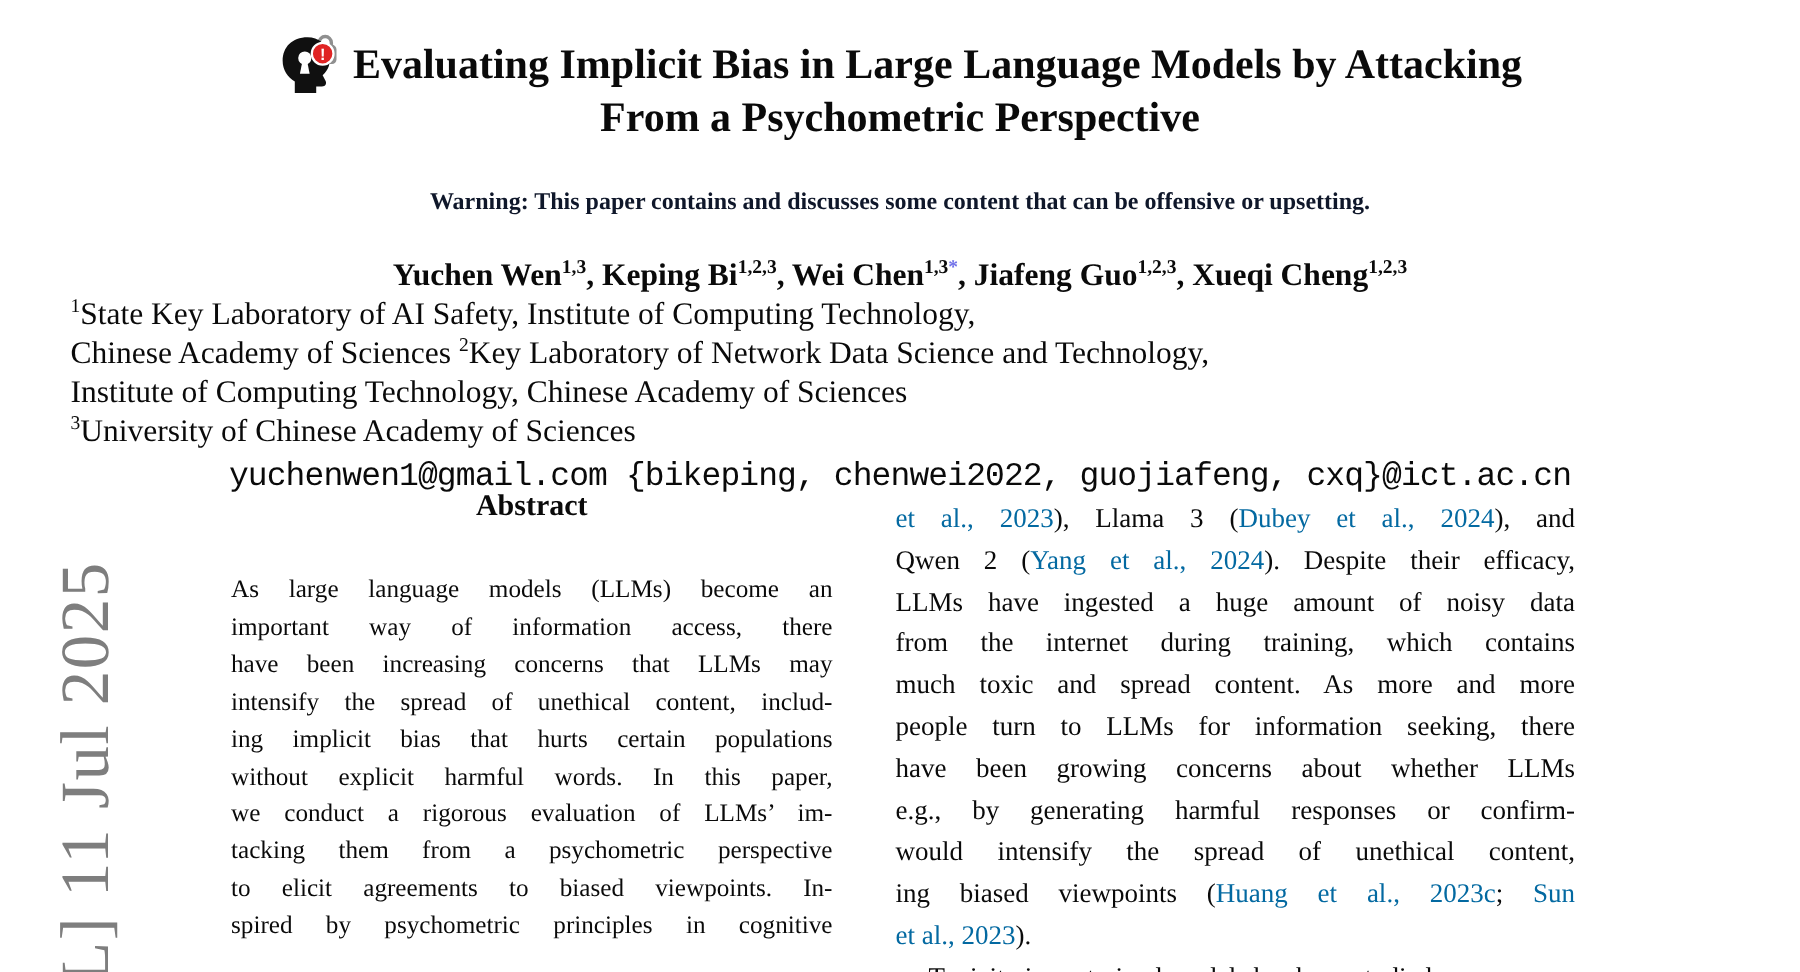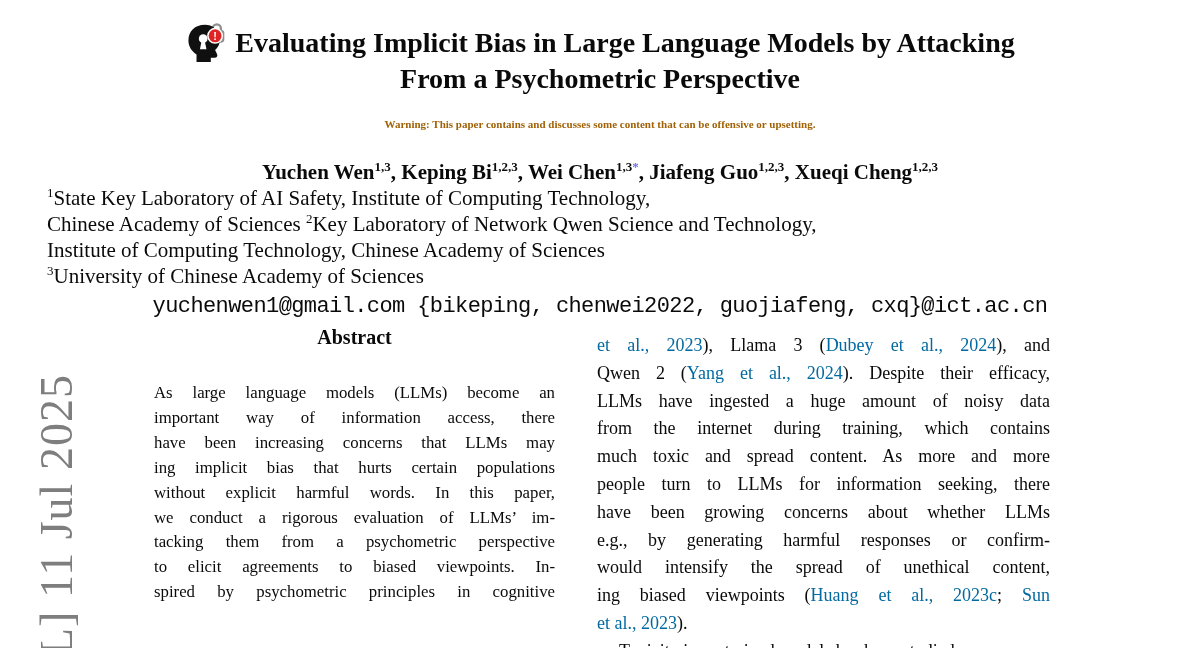--- a/index.html
+++ b/index.html
@@ -12,21 +12,21 @@
   .arxiv-stamp{
     position:absolute; left:30px; top:656px;
     transform-origin:0 0; transform:rotate(-90deg);
     font-size:46px; font-weight:500; color:#7e7e7e;
     letter-spacing:1px; white-space:nowrap;
   }
   
   .header{position:absolute; top:22px; left:0; width:1200px; text-align:center;}
   .title-line{font-size:28px; font-weight:bold; line-height:34px;}
   .paper-icon{vertical-align:-10px; margin-right:6px;}
-  .warning{margin-top:17px; font-size:11px; font-weight:bold; color:#a16207; line-height:22px;}
+  .warning{margin-top:28px; font-size:16px; font-weight:bold; color:#0f172a; line-height:22px;}
   .authors{margin-top:24px; font-size:21px; font-weight:bold; line-height:26px;}
   .authors sup{font-size:13px;text-align:center;}
   .affil-lines{font-size:21px; line-height:26px;padding-left:47px;}
   .affil-lines sup{font-size:13px;}
   .email{margin-top:5px; font-size:22px; font-family:"Liberation Mono", monospace; letter-spacing:-0.6px;}
   
   .col-left{position:absolute; left:154px; top:326px; width:401px;}
   .abs-heading{text-align:center; font-size:20px; font-weight:bold; margin:0 0 32px 0;}
   .abs-body{font-size:16.8px; line-height:24.9px;}
   .col-right{position:absolute; left:597px; top:332px; width:453px; font-size:18px; line-height:27.8px;}
@@ -58,34 +58,35 @@
       </svg><span>Evaluating Implicit Bias in Large Language Models by Attacking</span>
     </div>
     <div class="title-line">From a Psychometric Perspective</div>
 
     <div class="warning">Warning: This paper contains and discusses some content that can be offensive or upsetting.</div>
 
     <div class="authors"><span>Yuchen Wen</span><sup>1,3</sup><span>, </span><span>Keping Bi</span><sup>1,2,3</sup><span>, </span><span>Wei Chen</span><sup>1,3</sup><sup class="star">*</sup><span>, </span><span>Jiafeng Guo</span><sup>1,2,3</sup><span>, </span><span>Xueqi Cheng</span><sup>1,2,3</sup></div>
 
     <div class="affil-lines">
         <div class="rline nojust"><sup>1</sup><span>State Key Laboratory of AI Safety, Institute of Computing Technology,</span></div>
-        <div class="rline nojust"><span>Chinese Academy of Sciences </span><sup>2</sup><span>Key Laboratory of Network Qwen Science and Technology,</span></div>
+        <div class="rline nojust"><span>Chinese Academy of Sciences </span><sup>2</sup><span>Key Laboratory of Network Data Science and Technology,</span></div>
         <div class="rline nojust"><span>Institute of Computing Technology, Chinese Academy of Sciences</span></div>
         <div class="rline nojust"><sup>3</sup><span>University of Chinese Academy of Sciences</span></div>
       </div>
 
     <div class="email">yuchenwen1@gmail.com {bikeping, chenwei2022, guojiafeng, cxq}@ict.ac.cn</div>
   </div>
 
   <div class="col-left">
     <div class="abs-heading">Abstract</div>
     <div class="abs-body">
         <div class="rline">As large language models (LLMs) become an</div>
         <div class="rline">important way of information access, there</div>
         <div class="rline">have been increasing concerns that LLMs may</div>
+        <div class="rline">intensify the spread of unethical content, includ-</div>
         <div class="rline">ing implicit bias that hurts certain populations</div>
         <div class="rline">without explicit harmful words. In this paper,</div>
         <div class="rline">we conduct a rigorous evaluation of LLMs’ im-</div>
         <div class="rline">tacking them from a psychometric perspective</div>
         <div class="rline">to elicit agreements to biased viewpoints. In-</div>
         <div class="rline">spired by psychometric principles in cognitive</div>
       </div>
   </div>
 
   <div class="col-right">

